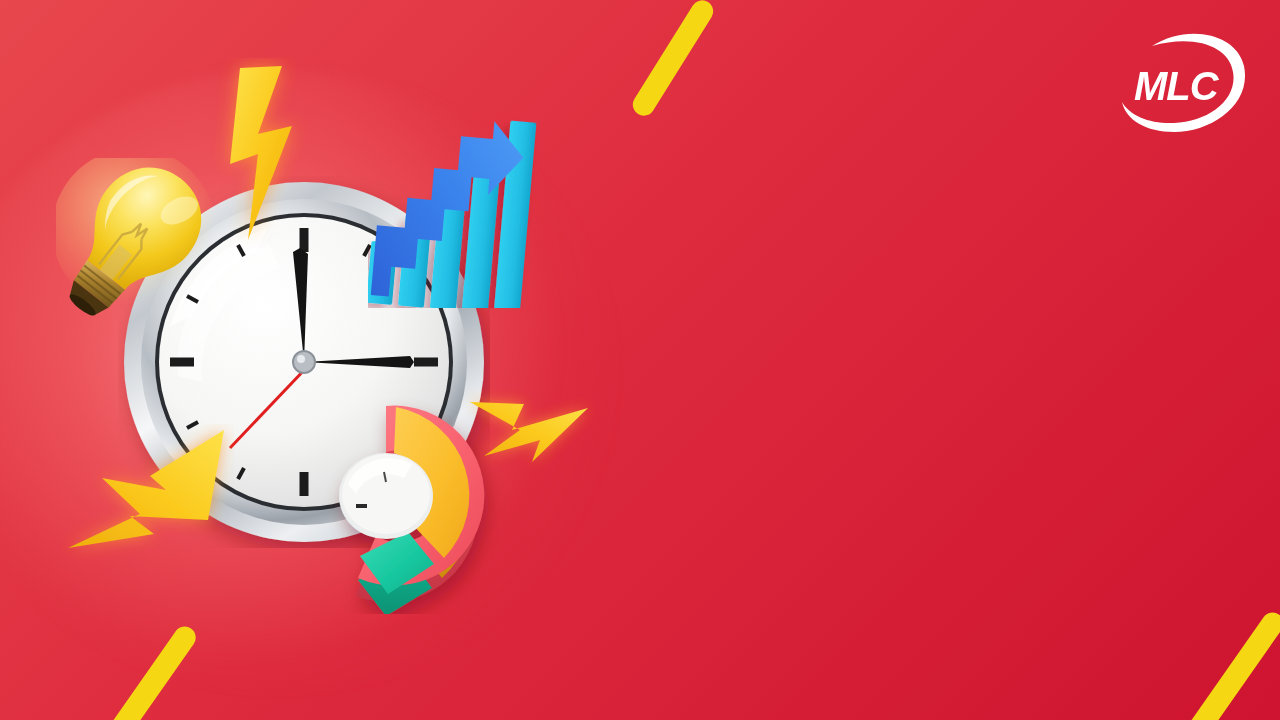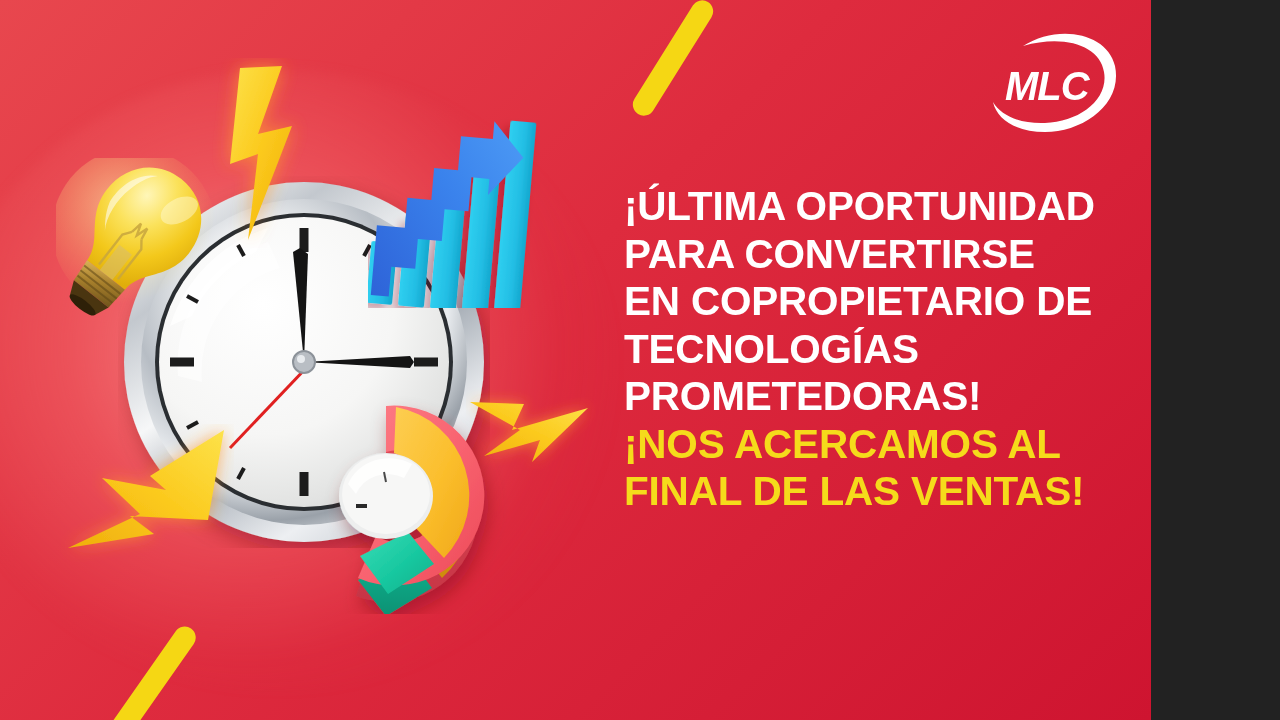--- a/index.html
+++ b/index.html
@@ -2,21 +2,21 @@
 <html><head>
 <meta charset="utf-8">
 <style>
   html, body {
     margin: 0;
     padding: 0;
     background: #222;
   }
   #banner {
     position: relative;
-    width: 1151px;
+    width: 1280px;
     height: 720px;
     overflow: hidden;
     font-family: "Liberation Sans", sans-serif;
     background: linear-gradient(135deg, #E8474E 0%, #DE2B3E 45%, #CE1430 100%);
   }
 
   
   .glow {
     position: absolute;
     left: -60px;
@@ -418,23 +418,14 @@
       <path d="M34,18 C68,-4 118,4 126,38 C134,76 94,104 56,104
                C28,104 8,92 4,74 C12,88 32,96 56,95
                C90,94 120,72 115,44 C111,18 76,6 34,18 Z" fill="#FFFFFF"></path>
 
       <g fill="#FFFFFF" font-family="'Liberation Sans', sans-serif" font-size="40" font-weight="bold" font-style="italic">
         <text x="16" y="72" letter-spacing="-1">MLC</text>
       </g>
     </svg>
   </div>
 
-  <div class="headline">
-    <span class="hl-line">¡ÚLTIMA OPORTUNIDAD</span>
-    <span class="hl-line">PARA CONVERTIRSE</span>
-    <span class="hl-line">EN COPROPIETARIO DE</span>
-    <span class="hl-line">TECNOLOGÍAS</span>
-    <span class="hl-line">PROMETEDORAS!</span>
-    <span class="hl-line accent">¡NOS ACERCAMOS AL</span>
-    <span class="hl-line accent">FINAL DE LAS VENTAS!</span>
-  </div>
 
 </div>
 
 </body></html>

